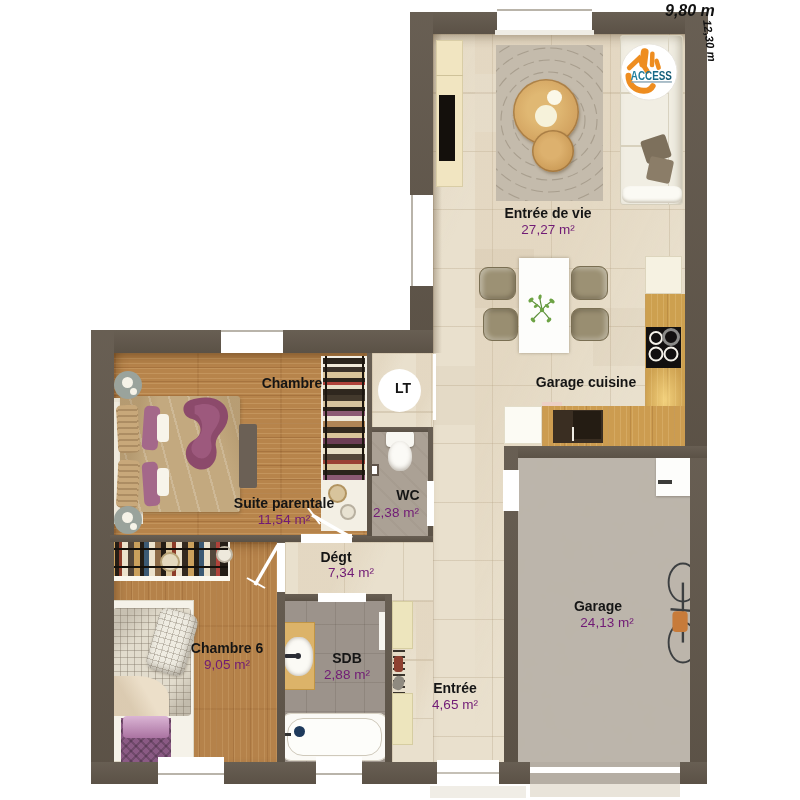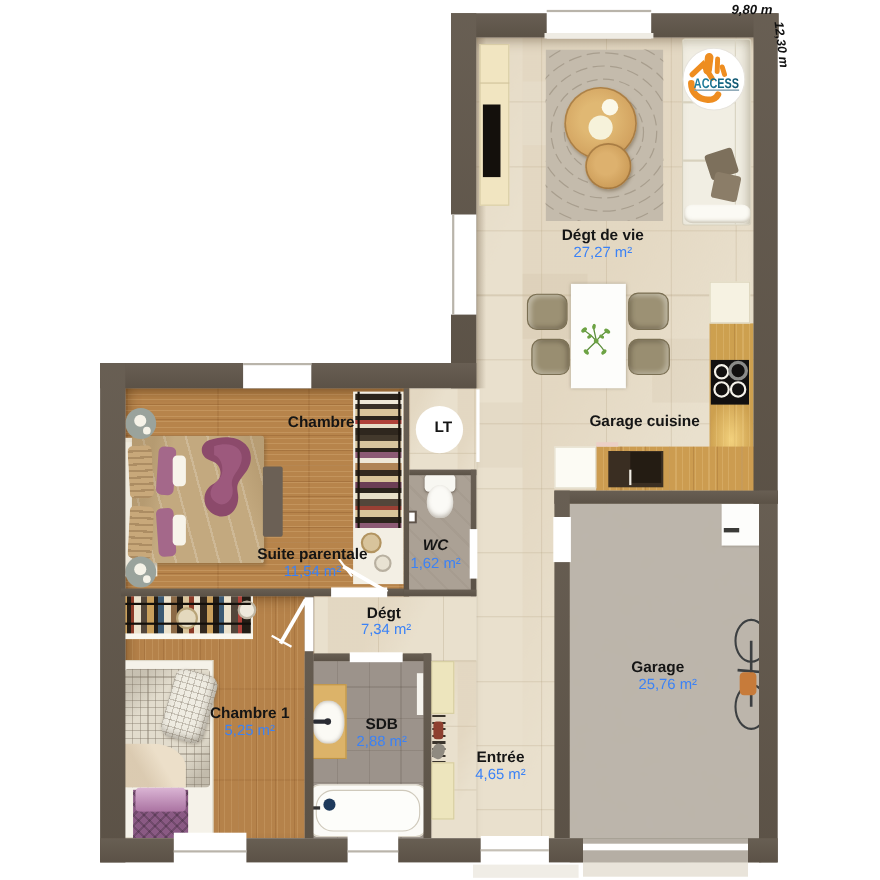--- a/index.html
+++ b/index.html
@@ -21,21 +21,21 @@
     background-image:
       repeating-linear-gradient(90deg, rgba(250,220,170,.15) 0 1px, rgba(0,0,0,0) 1px 6px),
       repeating-linear-gradient(90deg, rgba(110,60,20,.18) 0 1px, rgba(0,0,0,0) 1px 17px),
       repeating-linear-gradient(180deg, rgba(110,60,20,.10) 0 2px, rgba(0,0,0,0) 2px 83px);}
   .woodK{background-color:#cda04f;
     background-image:
       repeating-linear-gradient(90deg, rgba(255,230,180,.18) 0 1px, rgba(0,0,0,0) 1px 6px),
       repeating-linear-gradient(90deg, rgba(110,60,20,.18) 0 1px, rgba(0,0,0,0) 1px 22px);}
   .lbl{position:absolute;color:#151515;font-weight:bold;font-size:14px;text-align:center;
     white-space:nowrap;transform:translate(-50%,-50%);}
-  .sub{position:absolute;color:#3b82f6;font-size:13.5px;text-align:center;white-space:nowrap;
+  .sub{position:absolute;color:#701a75;font-size:13.5px;text-align:center;white-space:nowrap;
     transform:translate(-50%,-50%);font-weight:normal;}
   .wgap{position:absolute;background:#fff;}
 </style>
 </head>
 <body>
 <div id="plan">
 
   <div class="abs tile" style="left:433px;top:34px;width:253px;height:728px;background-position:42px 0,0 40px;box-shadow:inset 0 10px 12px -8px rgba(80,60,35,.5);"></div>
 
   <div class="abs" style="left:433px;top:34px;width:9px;height:319px;background:linear-gradient(90deg, rgba(80,60,35,.30), rgba(80,60,35,0));"></div>
@@ -414,36 +414,36 @@
     </g>
     <g fill="#ee8d20">
       <rect x="21.5" y="5.5" width="8.3" height="21" rx="4.1" transform="rotate(7 25.6 16)"></rect>
       <rect x="32" y="9" width="4.8" height="17" rx="2.4" transform="rotate(2 34.4 17.5)"></rect>
       <rect x="37.8" y="16.5" width="4.8" height="12.5" rx="2.4" transform="rotate(-17 40.2 22.7)"></rect>
     </g>
     <text x="11.5" y="39.6" font-family="Liberation Sans,sans-serif" font-size="13.6" font-weight="bold" fill="url(#acg)" textLength="44" lengthAdjust="spacingAndGlyphs">ACCESS</text>
     <rect x="12" y="40.9" width="43.5" height="1.5" fill="#8aa5b4"></rect>
   </svg>
 
-  <div class="abs" style="left:665px;top:2px;width:90px;font-size:12px;font-style:italic;font-weight:bold;color:#111;">9,80 m</div>
+  <div class="abs" style="left:665px;top:2px;width:90px;font-size:16px;font-style:italic;font-weight:bold;color:#111;">9,80 m</div>
 
   <div class="abs" style="left:713px;top:19px;font-size:11.5px;font-style:italic;font-weight:bold;color:#111;transform:rotate(83deg);transform-origin:0 0;">12,30 m</div>
 
-  <div class="lbl" style="left:548px;top:213px;">Dégt de vie</div>
+  <div class="lbl" style="left:548px;top:213px;">Entrée de vie</div>
   <div class="sub" style="left:548px;top:229px;">27,27 m²</div>
   <div class="lbl" style="left:586px;top:382px;">Garage cuisine</div>
   <div class="lbl" style="left:292px;top:383px;">Chambre</div>
   <div class="lbl" style="left:284px;top:503px;">Suite parentale</div>
   <div class="sub" style="left:284px;top:519px;">11,54 m²</div>
-  <div class="lbl" style="left:396px;top:495px;font-style:italic;">WC</div>
-  <div class="sub" style="left:396px;top:512px;">1,62 m²</div>
-  <div class="lbl" style="left:349px;top:557px;">Dégt</div>
+  <div class="lbl" style="left:408px;top:495px;">WC</div>
+  <div class="sub" style="left:396px;top:512px;">2,38 m²</div>
+  <div class="lbl" style="left:336px;top:557px;">Dégt</div>
   <div class="sub" style="left:351px;top:572px;">7,34 m²</div>
-  <div class="lbl" style="left:227px;top:648px;">Chambre 1</div>
-  <div class="sub" style="left:227px;top:664px;">5,25 m²</div>
+  <div class="lbl" style="left:227px;top:648px;">Chambre 6</div>
+  <div class="sub" style="left:227px;top:664px;">9,05 m²</div>
   <div class="lbl" style="left:347px;top:658px;">SDB</div>
   <div class="sub" style="left:347px;top:674px;">2,88 m²</div>
   <div class="lbl" style="left:455px;top:688px;">Entrée</div>
   <div class="sub" style="left:455px;top:704px;">4,65 m²</div>
   <div class="lbl" style="left:598px;top:606px;">Garage</div>
-  <div class="sub" style="left:607px;top:622px;">25,76 m²</div>
+  <div class="sub" style="left:607px;top:622px;">24,13 m²</div>
 
 </div>
 
 </body></html>

